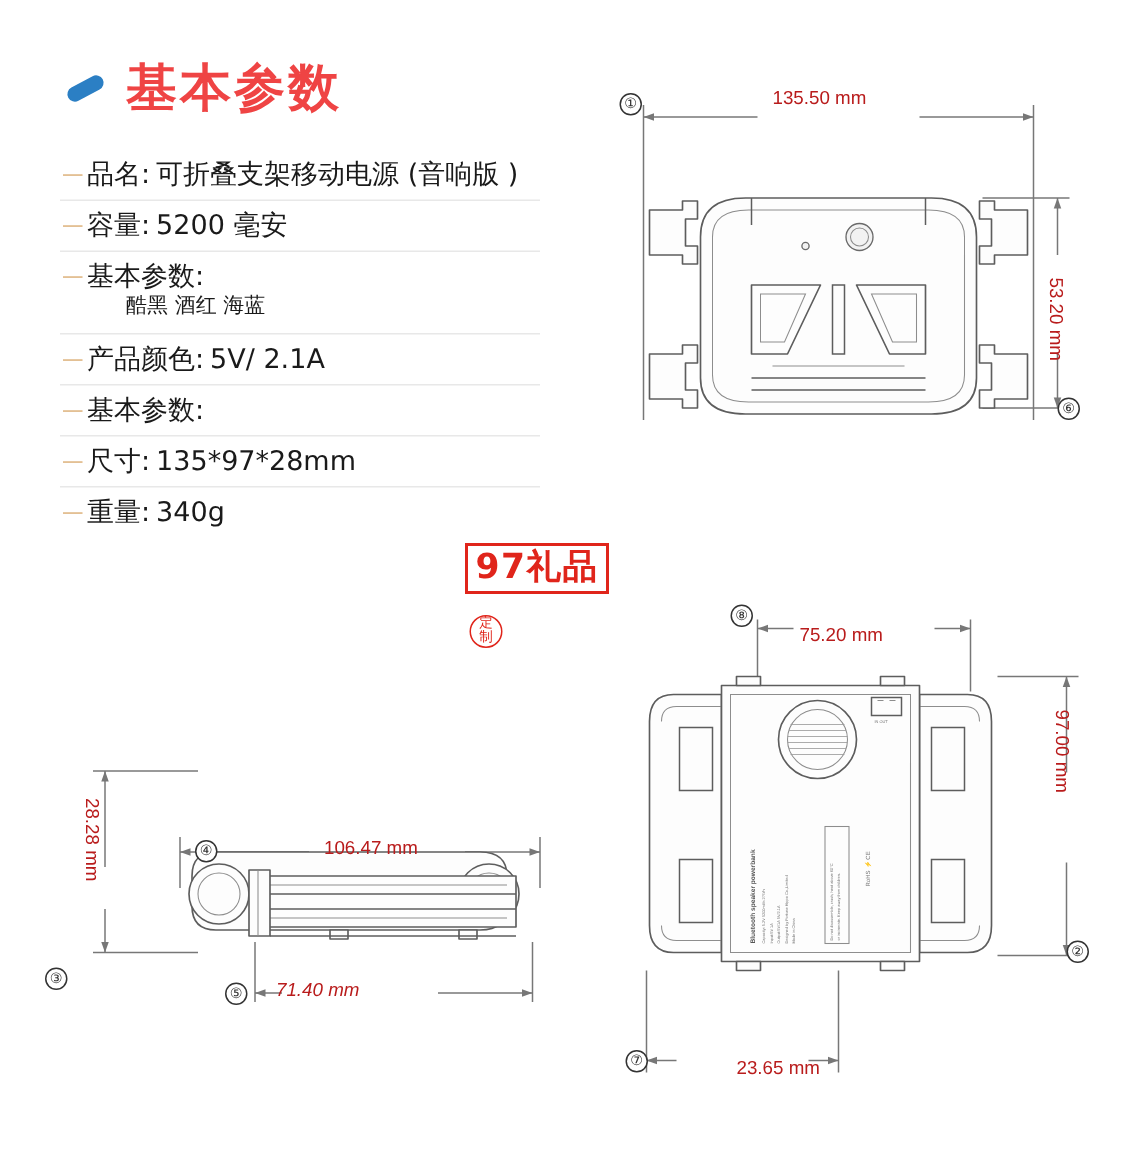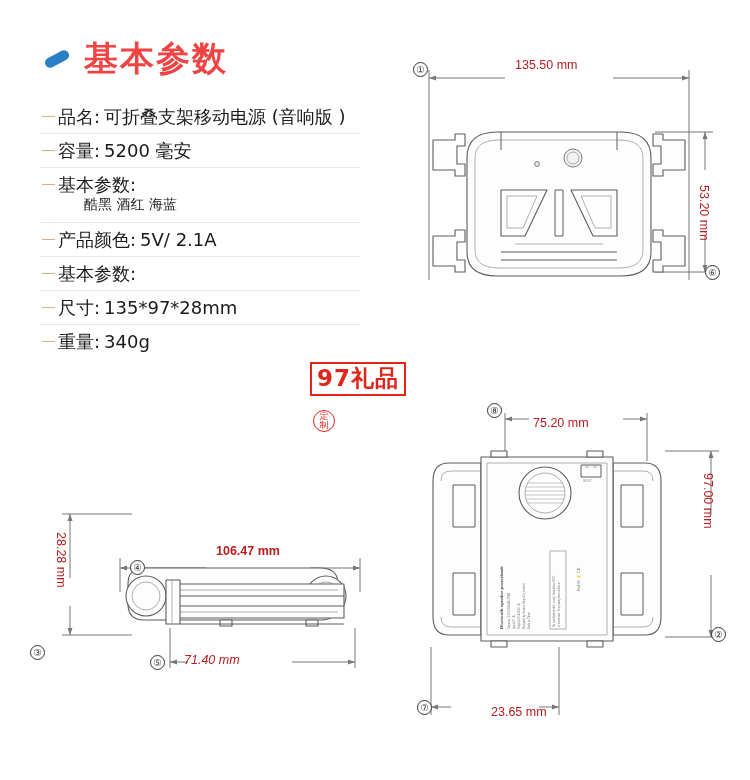--- a/index.html
+++ b/index.html
@@ -300,21 +300,21 @@
   </svg>
 </div>
 
 <div id="view-side">
 
   <div class="circ-num" style="left:10px; top:145px;">③</div>
   <div class="circ-num" style="left:110px; top:60px;">④</div>
   <div class="circ-num" style="left:130px; top:155px;">⑤</div>
 
   <div class="dim-label vert" style="left:34px; top:32px;">28.28 mm</div>
-  <div class="dim-label" style="left:196px; top:44px;font-weight:bold;">106.47 mm</div>
+  <div class="dim-label" style="left:196px; top:58px;">106.47 mm</div>
   <div class="dim-label" style="left:164px; top:153px;font-style:italic;">71.40 mm</div>
 
   <svg width="360" height="190" viewBox="0 0 360 190">
     <g class="arrow">
 
       <line x1="50" y1="78" x2="50" y2="14"></line>
       <line x1="50" y1="106" x2="50" y2="135"></line>
       <path d="M50 14 l-2.5 7 l5 0 z" fill="#777" stroke="none"></path>
       <path d="M50 135 l-2.5 -7 l5 0 z" fill="#777" stroke="none"></path>
       <line x1="42" y1="14" x2="112" y2="14"></line>

